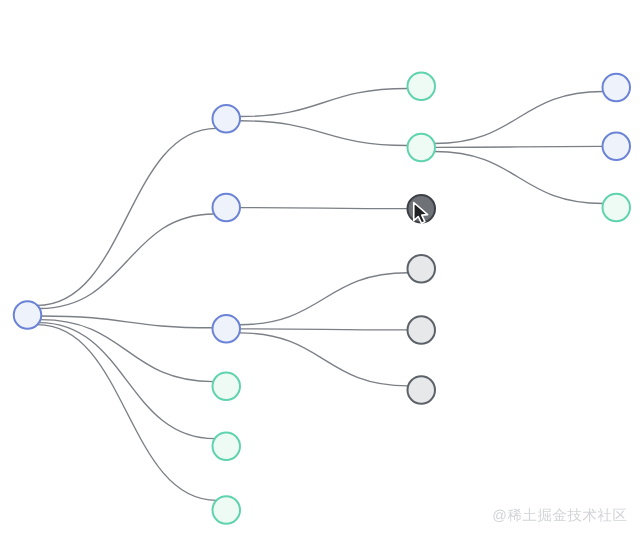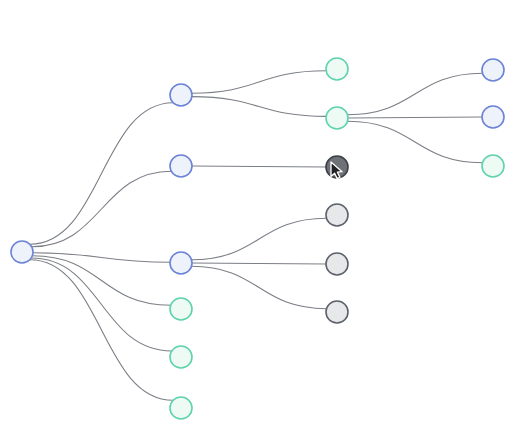--- a/index.html
+++ b/index.html
@@ -97,14 +97,15 @@
         <circle cx="337" cy="312" r="11" class="graph-node-circle node-gray"></circle>
         <circle cx="493" cy="70" r="11" class="graph-node-circle node-blue"></circle>
         <circle cx="493" cy="117" r="11" class="graph-node-circle node-blue"></circle>
         <circle cx="493" cy="166" r="11" class="graph-node-circle node-green"></circle>
       </g>
     <g id="cursor-group" class="cursor-layer">
         <path d="M331,162 L331,176.5 L334.6,173.2 L337.2,178.6 L339.9,177.3 L337.4,172.1 L342.1,171.7 Z" class="cursor-arrow-fill"></path>
       </g>
   </svg>
 
+  <div id="watermark">@稀土掘金技术社区</div>
 
 </div>
 
 </body></html>

